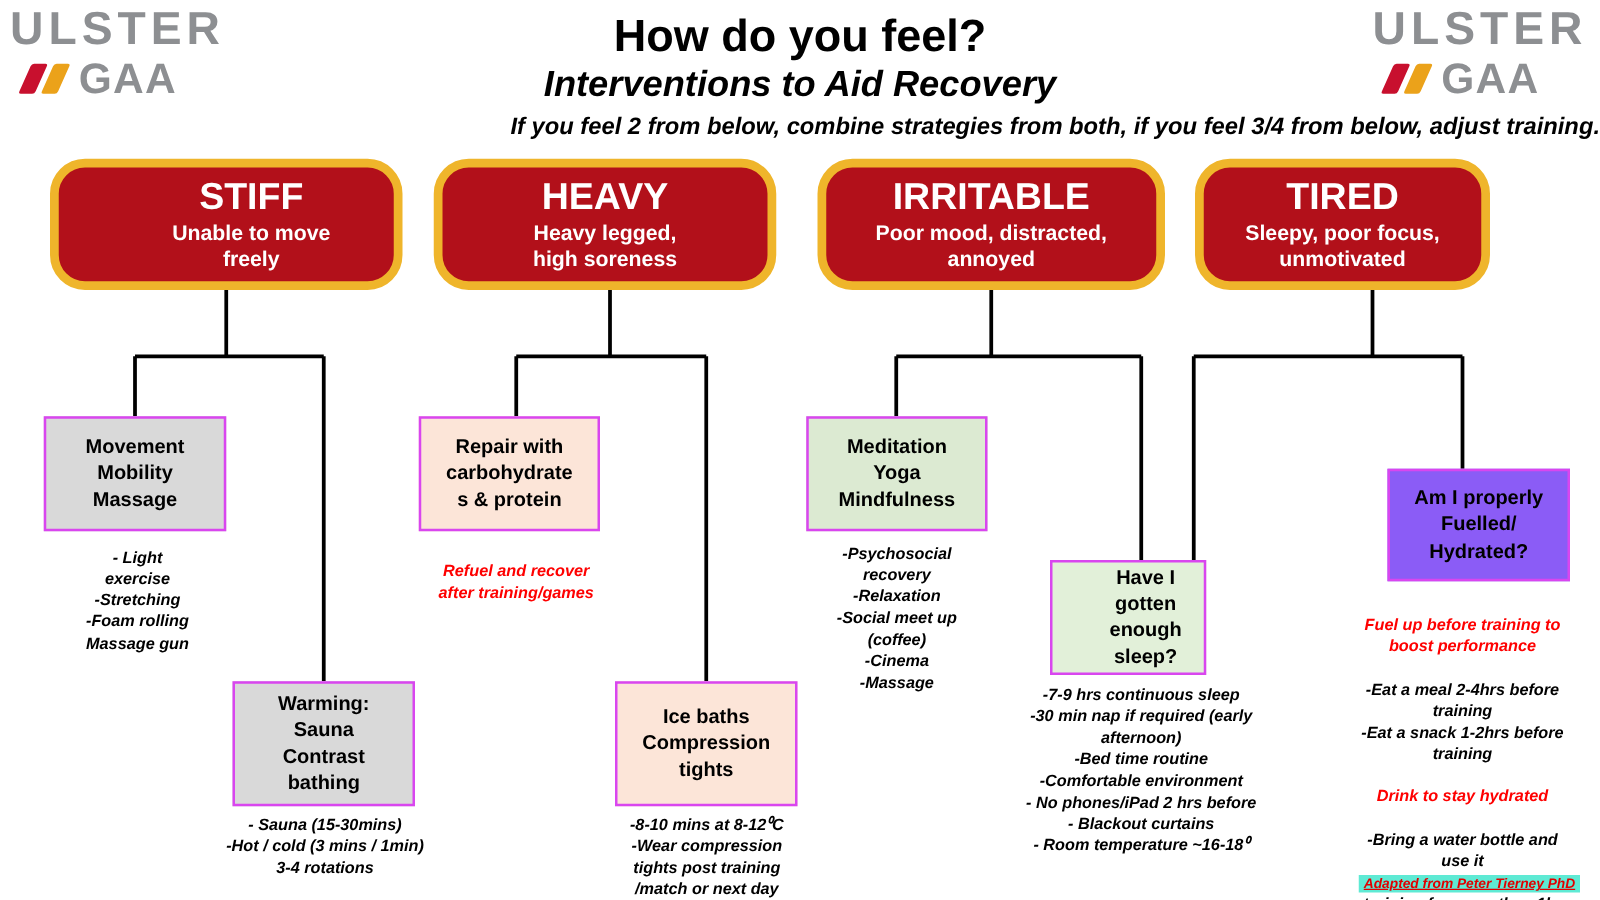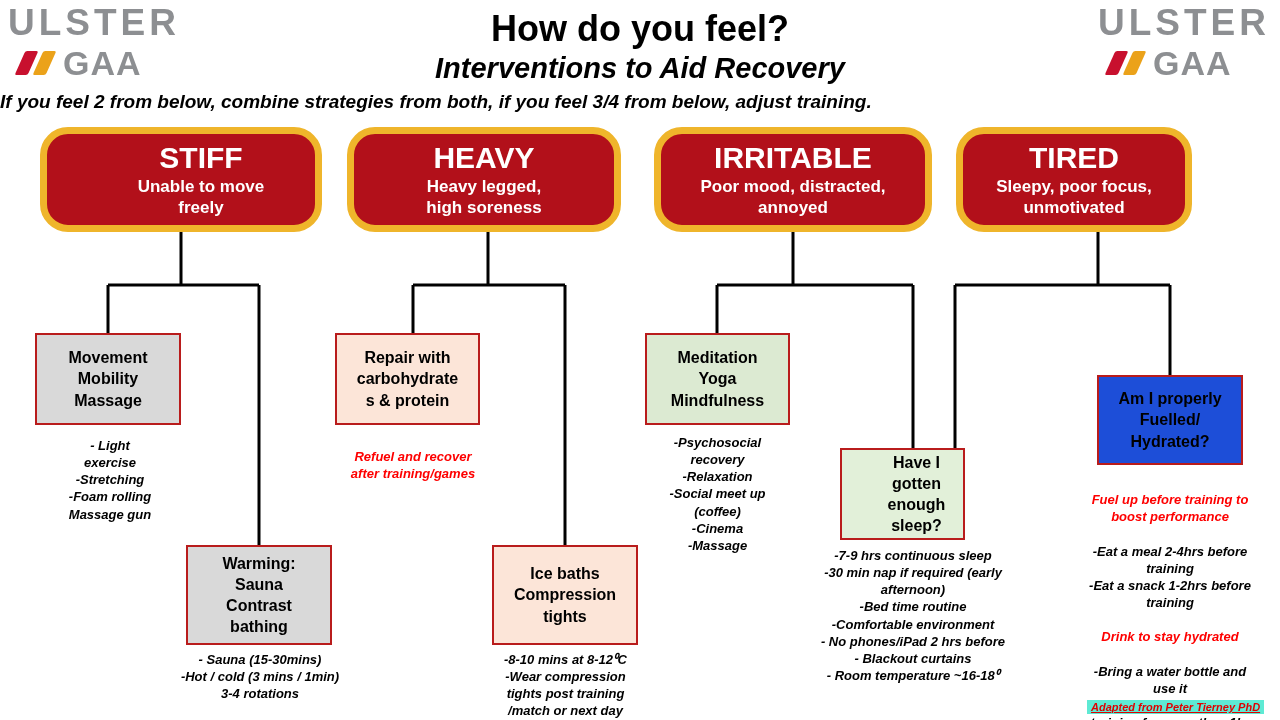--- a/index.html
+++ b/index.html
@@ -1,40 +1,40 @@
 <!DOCTYPE html>
 <html><head>
 <meta charset="utf-8">
 <style>
   html,body{margin:0;padding:0;}
   body{width:1280px;height:720px;position:relative;background:#ffffff;font-family:"Liberation Sans",sans-serif;overflow:hidden;}
   .abs{position:absolute;}
   
   .title{left:0;top:8px;width:1280px;text-align:center;font-size:36px;font-weight:bold;color:#000;}
   .subtitle{left:0;top:52px;width:1280px;text-align:center;font-size:29px;font-weight:bold;font-style:italic;color:#000;}
-  .instruction{left:0;top:91px;width:1280px;text-align:left;font-size:19px;font-weight:bold;font-style:italic;color:#000;}
+  .instruction{left:0;top:91px;width:1280px;text-align:right;font-size:19px;font-weight:bold;font-style:italic;color:#000;}
   
   .logo{top:4px;width:200px;}
   .logo-ulster{font-size:37px;font-weight:800;color:#8d8f92;letter-spacing:4px;line-height:1;}
   .logo-row{display:flex;align-items:center;margin-top:5px;}
   .slash{display:inline-block;width:13px;height:24px;transform:skewX(-24deg);border-radius:2px;}
   .slash-red{background:#c8102e;margin-left:12px;}
   .slash-gold{background:#eba21a;margin-left:5px;margin-right:12px;}
   .logo-gaa{font-size:34px;font-weight:800;color:#8d8f92;letter-spacing:1px;line-height:1;}
   
   .category{position:absolute;top:127px;height:105px;background:#b2101a;border:7px solid #efb52b;border-radius:28px;color:#fff;text-align:center;padding-top:7px;box-sizing:border-box;}
   .category-title{font-size:30px;font-weight:bold;}
   .category-sub{font-size:17px;font-weight:bold;line-height:1.22;white-space:pre-line;margin-top:2px;}
   
-  .sub-box{position:absolute;border:2px solid #b91c1c;box-sizing:border-box;display:flex;align-items:center;justify-content:center;text-align:center;font-weight:bold;font-size:16px;line-height:1.32;white-space:pre-line;color:#000;}
+  .sub-box{position:absolute;border:2px solid #d946ef;box-sizing:border-box;display:flex;align-items:center;justify-content:center;text-align:center;font-weight:bold;font-size:16px;line-height:1.32;white-space:pre-line;color:#000;}
   .bg-gray{background:#d9d9d9;}
   .bg-peach{background:#fce5d8;}
   .bg-green{background:#dcead2;}
   .bg-green2{background:#e2f0d9;}
-  .bg-blue{background:#1d4ed8;}
+  .bg-blue{background:#8b5cf6;margin-left:13px;}
   
   .notes{position:absolute;text-align:center;font-weight:bold;font-style:italic;font-size:13px;line-height:1.32;white-space:pre-line;color:#000;}
   .red{color:#fe0000;}
   
   .connectors{position:absolute;left:0;top:0;pointer-events:none;}
   
   .credit{position:absolute;left:1087px;top:700px;background:#5eead4;color:#e00000;font-size:11px;font-weight:bold;font-style:italic;text-decoration:underline;padding:1px 4px;}
 </style>
 </head>
 <body>

